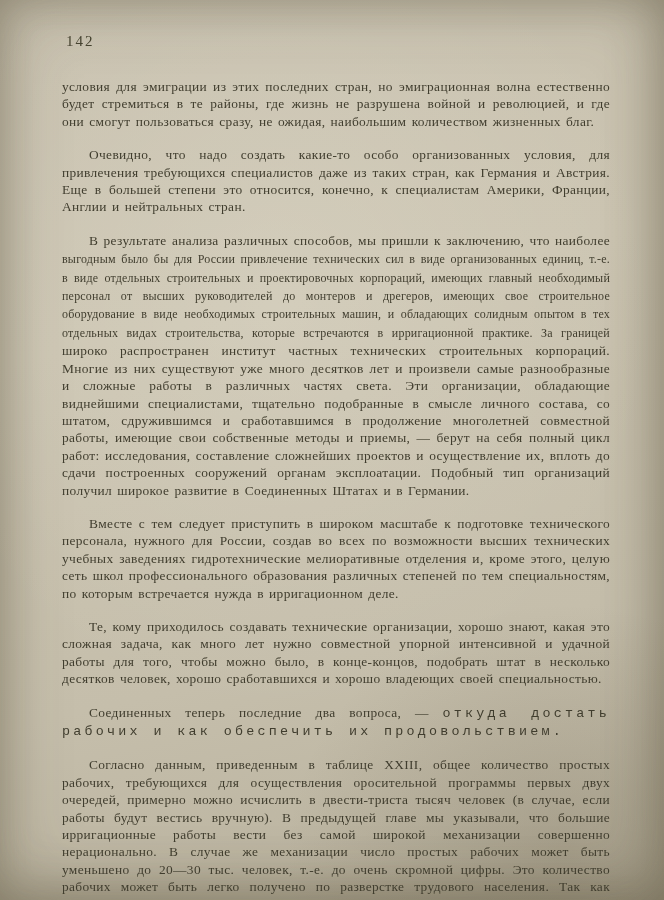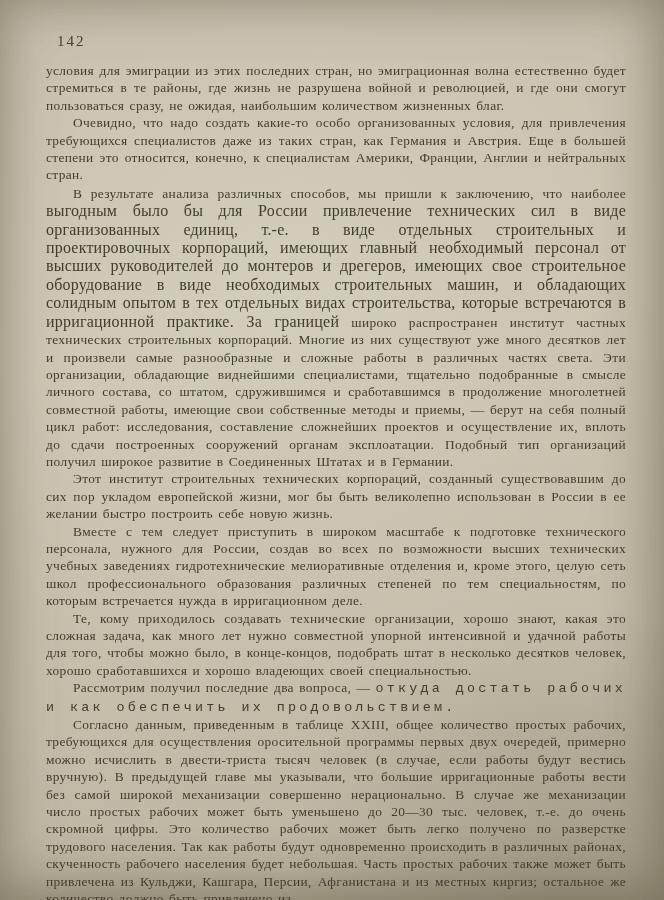--- a/index.html
+++ b/index.html
@@ -18,46 +18,46 @@
       radial-gradient(ellipse 60% 40% at 85% 95%, rgba(70,60,40,0.18), rgba(0,0,0,0) 70%),
       linear-gradient(168deg, #c9c2b0 0%, #ccc5b2 35%, #c5beab 70%, #b8b19d 100%);
     box-shadow:
       inset 0 0 70px rgba(70,60,38,0.28),
       inset -10px -14px 50px rgba(70,60,38,0.22),
       inset 4px 3px 30px rgba(90,80,55,0.12);
   }
   .page-number {
     position: absolute;
     top: 33px;
-    left: 57px;
+    left: 66px;
     font-size: 15px;
     letter-spacing: 2px;
     color: #45422f;
   }
   .text-block {
     position: absolute;
     top: 62px;
     left: 46px;
     width: 580px;
     color: #403d2e;
     font-size: 13.4px;
     line-height: 17.4px;
     text-align: justify;
     letter-spacing: 0.35px;
     word-spacing: 1.5px;
   }
   .text-block p {
-    margin: 0;
+    margin: 16px;
     padding: 0;
   }
   .text-block p.indent {
     text-indent: 27px;
   }
   .seg-small {
-    font-size: 16px;
+    font-size: 12px;
     letter-spacing: 0.2px;
   }
   .seg-spaced {
     letter-spacing: 3.2px;
     font-family: Liberation Mono, monospace;
   }
 </style>
 </head>
 <body>
 
@@ -66,24 +66,23 @@
   <div class="page-number">142</div>
 
   <div class="text-block">
 
     <p>условия для эмиграции из этих последних стран, но эмиграционная волна естественно будет стремиться в те районы, где жизнь не разрушена войной и революцией, и где они смогут пользоваться сразу, не ожидая, наибольшим количеством жизненных благ.</p>
 
     <p class="indent">Очевидно, что надо создать какие-то особо организованных условия, для привлечения требующихся специалистов даже из таких стран, как Германия и Австрия. Еще в большей степени это относится, конечно, к специалистам Америки, Франции, Англии и нейтральных стран.</p>
 
     <p class="indent"><span>В результате анализа различных способов, мы пришли к заключению, что наиболее</span><span class="seg-small"> выгодным было бы для России привлечение технических сил в виде организованных единиц, т.-е. в виде отдельных строительных и проектировочных корпораций, имеющих главный необходимый персонал от высших руководителей до монтеров и дрегеров, имеющих свое строительное оборудование в виде необходимых строительных машин, и обладающих солидным опытом в тех отдельных видах строительства, которые встречаются в ирригационной практике. За границей</span><span> широко распространен институт частных технических строительных корпораций. Многие из них существуют уже много десятков лет и произвели самые разнообразные и сложные работы в различных частях света. Эти организации, обладающие виднейшими специалистами, тщательно подобранные в смысле личного состава, со штатом, сдружившимся и сработавшимся в продолжение многолетней совместной работы, имеющие свои собственные методы и приемы, — берут на себя полный цикл работ: исследования, составление сложнейших проектов и осуществление их, вплоть до сдачи построенных сооружений органам эксплоатации. Подобный тип организаций получил широкое развитие в Соединенных Штатах и в Германии.</span></p>
 
-    <p class="indent">Этот институт строительных технических корпораций, созданный существовавшим до сих пор укладом европейской жизни, мог бы быть великолепно использован в России в ее желании быстро построить себе новую жизнь.</p>
 
     <p class="indent">Вместе с тем следует приступить в широком масштабе к подготовке технического персонала, нужного для России, создав во всех по возможности высших технических учебных заведениях гидротехнические мелиоративные отделения и, кроме этого, целую сеть школ профессионального образования различных степеней по тем специальностям, по которым встречается нужда в ирригационном деле.</p>
 
     <p class="indent">Те, кому приходилось создавать технические организации, хорошо знают, какая это сложная задача, как много лет нужно совместной упорной интенсивной и удачной работы для того, чтобы можно было, в конце-концов, подобрать штат в несколько десятков человек, хорошо сработавшихся и хорошо владеющих своей специальностью.</p>
 
-    <p class="indent"><span>Рассмотрим получил последние два вопроса, — </span><span class="seg-spaced">откуда достать рабочих и как обеспечить их продовольствием.</span></p>
+    <p class="indent"><span>Соединенных теперь последние два вопроса, — </span><span class="seg-spaced">откуда достать рабочих и как обеспечить их продовольствием.</span></p>
 
     <p class="indent">Согласно данным, приведенным в таблице XXIII, общее количество простых рабочих, требующихся для осуществления оросительной программы первых двух очередей, примерно можно исчислить в двести-триста тысяч человек (в случае, если работы будут вестись вручную). В предыдущей главе мы указывали, что большие ирригационные работы вести без самой широкой механизации совершенно нерационально. В случае же механизации число простых рабочих может быть уменьшено до 20—30 тыс. человек, т.-е. до очень скромной цифры. Это количество рабочих может быть легко получено по разверстке трудового населения. Так как работы будут одновременно происходить в различных районах, скученность рабочего населения будет небольшая. Часть простых рабочих также может быть привлечена из Кульджи, Кашгара, Персии, Афганистана и из местных киргиз; остальное же количество должно быть привлечено из</p>
 
   </div>
 </div>
 
 </body></html>

